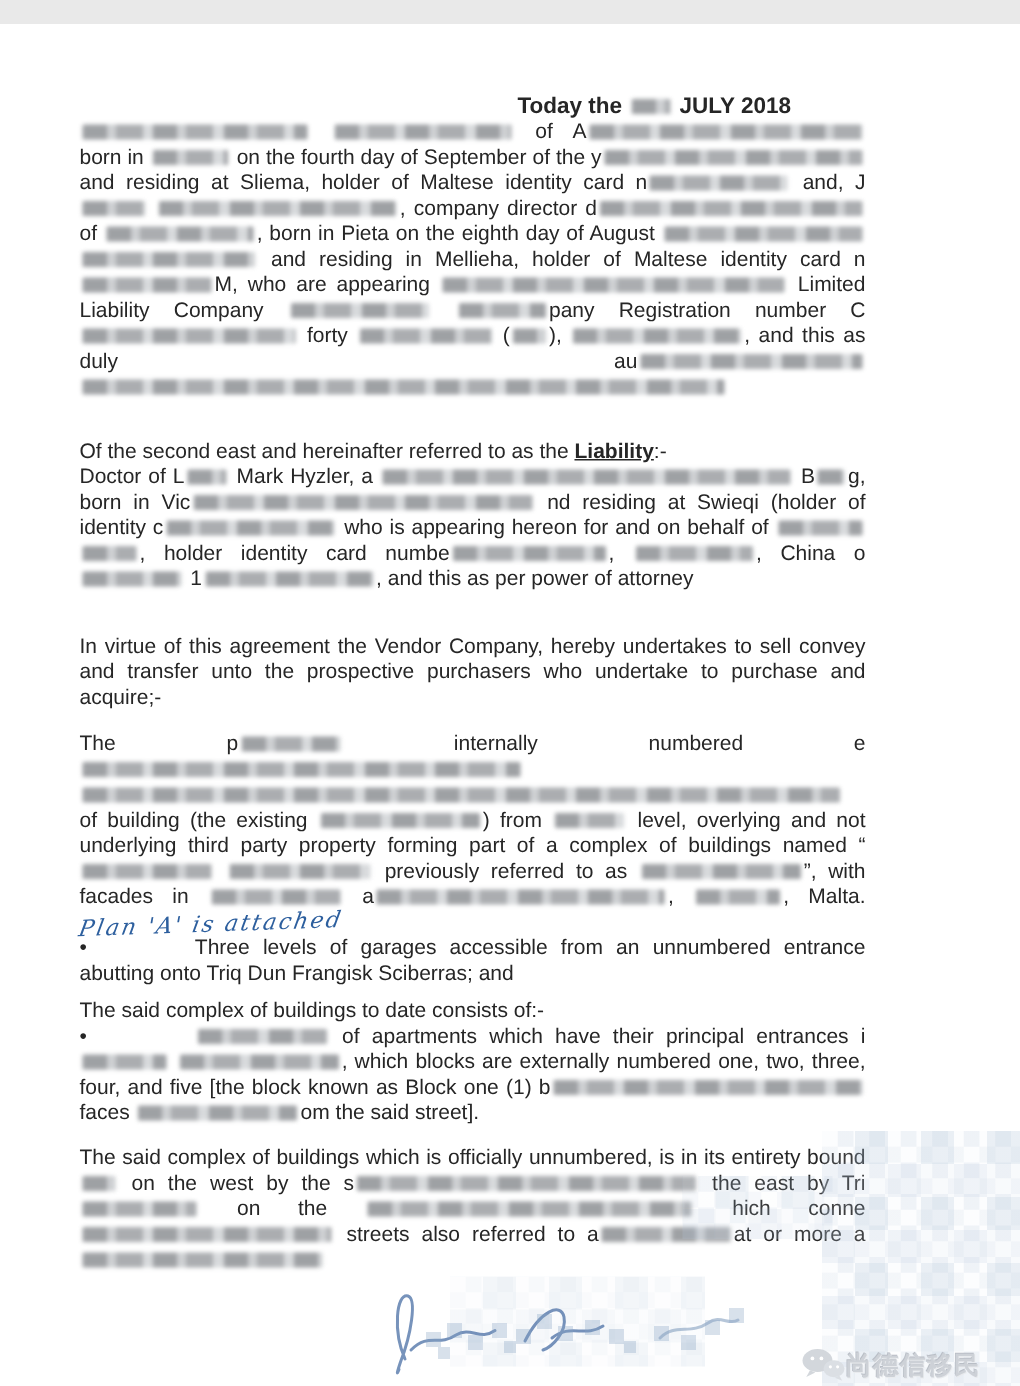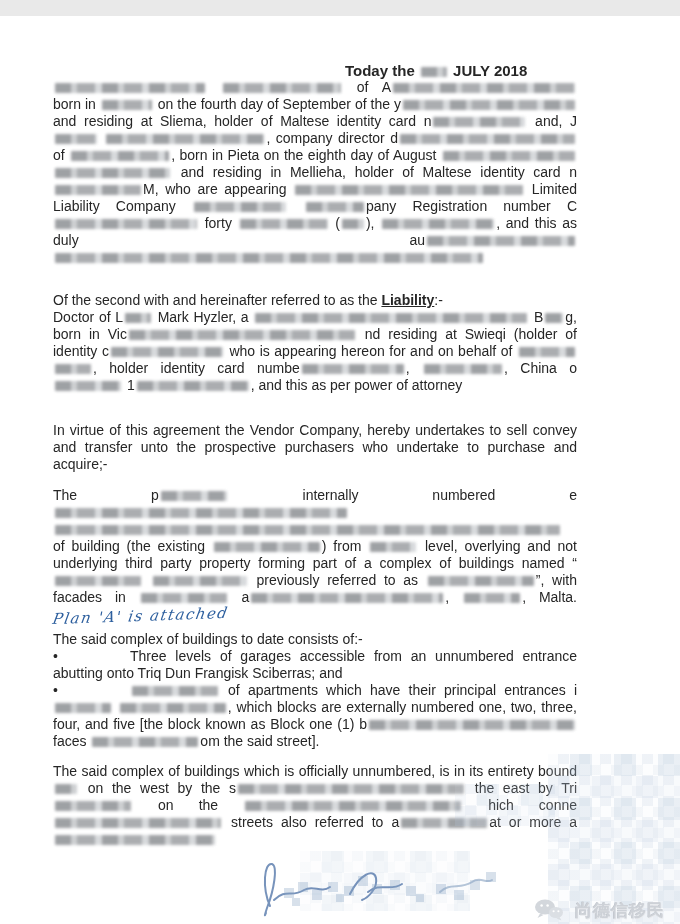--- a/index.html
+++ b/index.html
@@ -74,21 +74,21 @@
     position:absolute;
     left:240px; top:828px;
     width:290px; height:84px;
     z-index:2;
   }
   .watermark{
     position:absolute;
     left:534px; top:882px;
     display:flex;
     align-items:center;
-    gap:11px;
+    gap:0;
     z-index:3;
   }
   .watermark-text{
     font-size:17px;
     font-weight:bold;
     letter-spacing:1px;
     color:#cdd1d7;
     text-shadow:0.5px 0.5px 0 #e9ebee, -0.5px -0.5px 0 #b9bec6;
     white-space:nowrap;
   }
@@ -98,33 +98,33 @@
 
 <div class="page">
 
   <div class="content">
 
     <div class="date-line"><span>Today the </span><span class="redact" style="width: 26px;"></span><span> JULY 2018</span></div>
 
 
     <div class="para"><span class="redact" style="width: 150px;"></span><span> </span><span class="redact" style="width: 118px;"></span><span> of A</span><span class="redact" style="width: 182px;"></span><span> born in </span><span class="redact" style="width: 50px;"></span><span> on the fourth day of September of the y</span><span class="redact" style="width: 172px;"></span><span> and residing at Sliema, holder of Maltese identity card n</span><span class="redact" style="width: 92px;"></span><span> and, J</span><span class="redact" style="width: 42px;"></span><span> </span><span class="redact" style="width: 158px;"></span><span>, company director d</span><span class="redact" style="width: 175px;"></span><span> of </span><span class="redact" style="width: 98px;"></span><span>, born in Pieta on the eighth day of August </span><span class="redact" style="width: 132px;"></span><span> </span><span class="redact" style="width: 115px;"></span><span> and residing in Mellieha, holder of Maltese identity card n</span><span class="redact" style="width: 86px;"></span><span>M, who are appearing </span><span class="redact" style="width: 228px;"></span><span> Limited Liability Company </span><span class="redact" style="width: 92px;"></span><span> </span><span class="redact" style="width: 58px;"></span><span>pany Registration number C </span><span class="redact" style="width: 142px;"></span><span> forty </span><span class="redact" style="width: 88px;"></span><span> (</span><span class="redact" style="width: 22px;"></span><span>), </span><span class="redact" style="width: 112px;"></span><span>, and this as duly au</span><span class="redact" style="width: 148px;"></span><span> </span><span class="redact" style="width: 428px;"></span></div>
 
-    <div class="para m-p2h"><span>Of the second with and hereinafter referred to as the </span><span class="bu">Liability</span><span>:-</span></div>
+    <div class="para m-p2h"><span>Of the second east and hereinafter referred to as the </span><span class="bu">Liability</span><span>:-</span></div>
 
     <div class="para"><span>Doctor of L</span><span class="redact" style="width: 26px;"></span><span> Mark Hyzler, a </span><span class="redact" style="width: 272px;"></span><span> B</span><span class="redact" style="width: 18px;"></span><span>g, born in Vic</span><span class="redact" style="width: 226px;"></span><span> nd residing at Swieqi (holder of identity c</span><span class="redact" style="width: 112px;"></span><span> who is appearing hereon for and on behalf of </span><span class="redact" style="width: 56px;"></span><span> </span><span class="redact" style="width: 36px;"></span><span>, holder identity card numbe</span><span class="redact" style="width: 102px;"></span><span>, </span><span class="redact" style="width: 78px;"></span><span>, China o</span><span class="redact" style="width: 66px;"></span><span> 1</span><span class="redact" style="width: 112px;"></span><span>, and this as per power of attorney</span></div>
 
     <div class="para m-p3"><span>In virtue of this agreement the Vendor Company, hereby undertakes to sell convey and transfer unto the prospective purchasers who undertake to purchase and acquire;-</span></div>
 
     <div class="para m-p4"><span>The p</span><span class="redact" style="width: 66px;"></span><span> internally numbered e</span><span class="redact" style="width: 292px;"></span><span> </span><span class="redact" style="width: 505px;"></span><span> of building (the existing </span><span class="redact" style="width: 106px;"></span><span>) from </span><span class="redact" style="width: 46px;"></span><span> level, overlying and not underlying third party property forming part of a complex of buildings named “</span><span class="redact" style="width: 86px;"></span><span> </span><span class="redact" style="width: 94px;"></span><span> previously referred to as </span><span class="redact" style="width: 106px;"></span><span>”, with facades in </span><span class="redact" style="width: 86px;"></span><span> a</span><span class="redact" style="width: 192px;"></span><span>, </span><span class="redact" style="width: 56px;"></span><span>, Malta.  </span><span class="handwriting">Plan 'A' is attached</span></div>
 
-    <div class="para m-p5h"><span>The said complex of buildings to date consists of:-</span></div>
-
     <div class="para">
       <span class="bullet-dot">•</span><span class="bullet-gap"></span><span><span>Three levels of garages accessible from an unnumbered entrance abutting onto Triq Dun Frangisk Sciberras; and</span></span>
     </div>
+
+    <div class="para m-p5h"><span>The said complex of buildings to date consists of:-</span></div>
 
     <div class="para">
       <span class="bullet-dot">•</span><span class="bullet-gap"></span><span><span class="redact" style="width: 86px;"></span><span> of apartments which have their principal entrances i</span><span class="redact" style="width: 56px;"></span><span> </span><span class="redact" style="width: 106px;"></span><span>, which blocks are externally numbered one, two, three, four, and five [the block known as Block one (1) b</span><span class="redact" style="width: 206px;"></span><span> faces </span><span class="redact" style="width: 106px;"></span><span>om the said street].</span></span>
     </div>
 
     <div class="para m-p6"><span>The said complex of buildings which is officially unnumbered, is in its entirety bound</span><span class="redact" style="width: 22px;"></span><span> on the west by the s</span><span class="redact" style="width: 226px;"></span><span> the east by Tri</span><span class="redact" style="width: 76px;"></span><span> on the </span><span class="redact" style="width: 216px;"></span><span> hich conne</span><span class="redact" style="width: 166px;"></span><span> streets also referred to a</span><span class="redact" style="width: 86px;"></span><span>at or more a</span><span class="redact" style="width: 160px;"></span></div>
 
   </div>
 
   <div class="mosaic" id="mosaic-right"></div>

